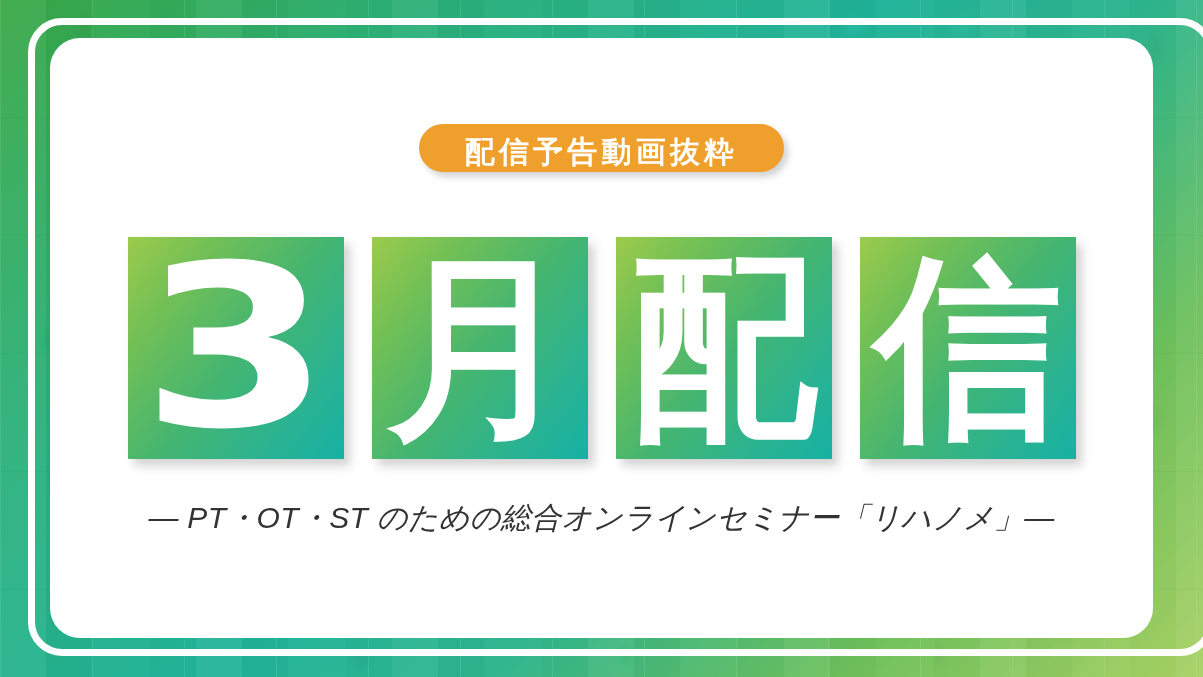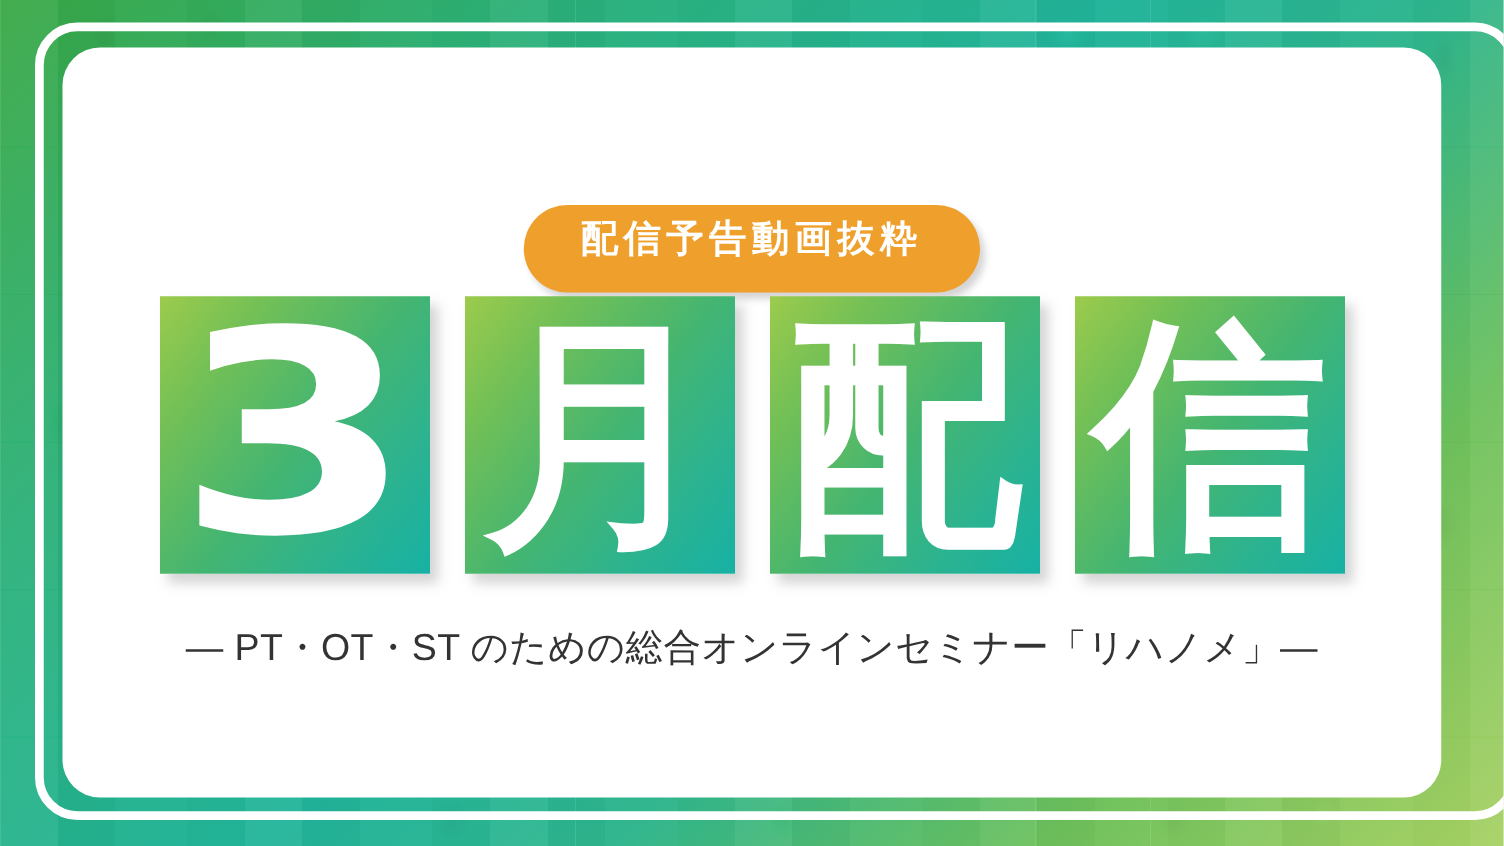--- a/index.html
+++ b/index.html
@@ -94,28 +94,27 @@
     left: 0;
     right: 0;
     top: 124px;
     display: flex;
     justify-content: center;
   }
   .badge {
     background: #efa02c;
     color: #ffffff;
     border-radius: 36px;
-    padding: 13px 46px 27px;
+    padding: 13px 46px 5px;
     font-size: 30px;
     font-weight: 700;
     letter-spacing: .14em;
     line-height: 1;
     white-space: nowrap;
     box-shadow: 4px 5px 6px rgba(120,120,120,.32);
-    margin-top: 40px;
   }
 
   
   .tiles {
     position: absolute;
     left: 0;
     right: 0;
     top: 237px;
     display: flex;
     justify-content: center;
@@ -156,20 +155,21 @@
     position: absolute;
     left: 0;
     right: 0;
     top: 498px;
     text-align: center;
     color: #333333;
     font-size: 30px;
     font-weight: 400;
     letter-spacing: .01em;
     white-space: nowrap;
+    font-style: italic;
   }
 </style>
 </head>
 <body>
 
 <div id="slide">
 
   <div class="bg-base"></div>
   <div class="bg-collage"></div>
 

